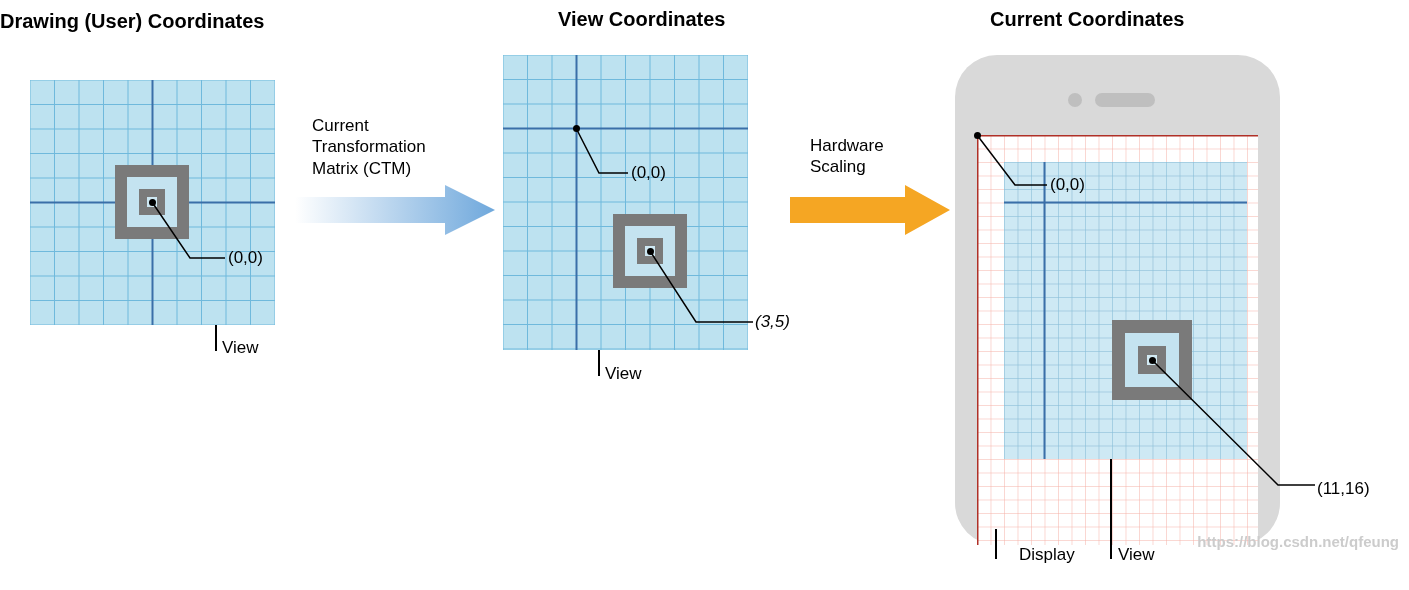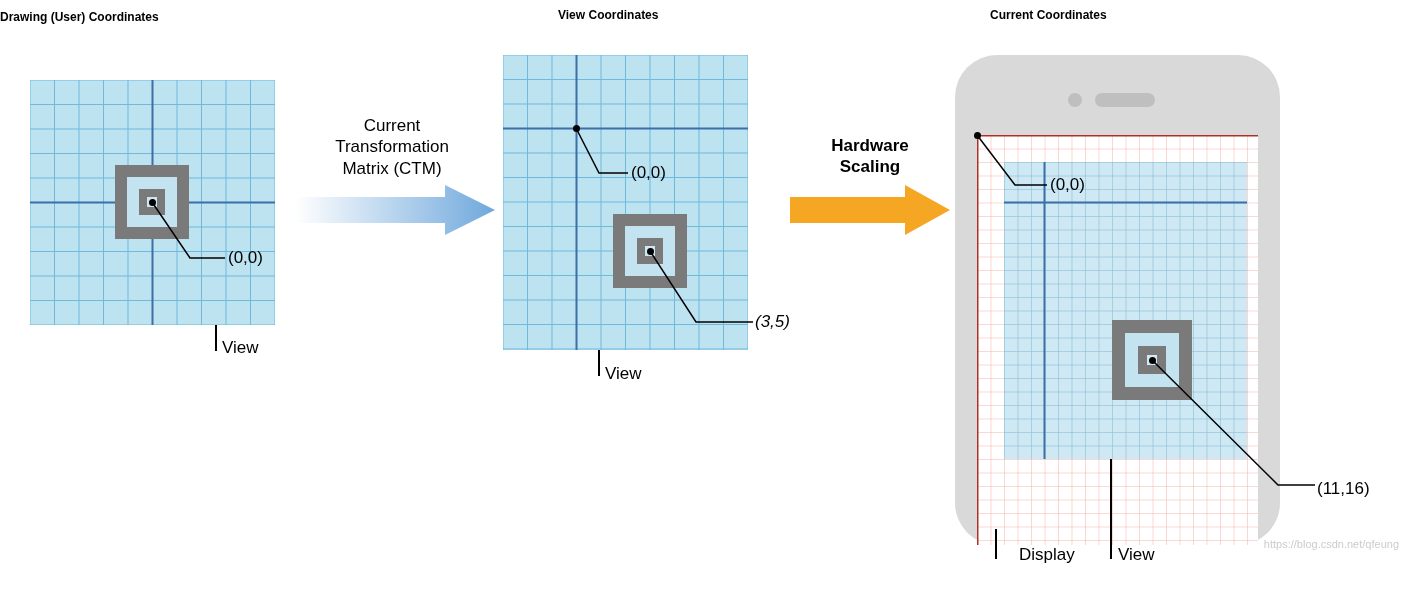--- a/index.html
+++ b/index.html
@@ -8,56 +8,56 @@
     font-family: "Helvetica Neue", Helvetica, Arial, sans-serif;
     font-size: 16px;
     color: #000;
     width: 1409px;
     height: 590px;
     position: relative;
     box-sizing: border-box;
   }
   .heading {
     font-weight: bold;
-    font-size: 12px;
+    font-size: 20px;
     position: absolute;
   }
   .panel {
     position: absolute;
   }
   .grid {
     position: absolute;
     background: #bde2f0;
   }
   .grid-lines {
     position: absolute;
     top: 0; left: 0; right: 0; bottom: 0;
   }
   .label {
     position: absolute;
     font-size: 17px;
   }
   .arrow-label {
     position: absolute;
-    text-align: center;
     font-size: 17px;
     line-height: 1.25;
   }
   .dot {
     position:absolute; width:7px; height:7px; background:#000; border-radius:50%;
   }
   .tick {
     position:absolute; width:2px; height:26px; background:#000;
   }
   .watermark {
     position:absolute;
-    font-size:11px;
+    font-size:15px;
     color:#ccc;
     right:10px;
     bottom:40px;
+    font-weight:bold;
   }
 </style>
 </head>
 <body>
 
 <div class="heading" style="left:0; top:8;">Drawing (User) Coordinates</div>
 <div class="heading" style="left:558px; top:8px;">View Coordinates</div>
 <div class="heading" style="left:990px; top:8px;">Current Coordinates</div>
 
 <div class="panel" style="left:30px; top:80px; width:245px; height:245px;">
@@ -176,21 +176,21 @@
   <svg style="position:absolute; left:0; top:0; width:320px; height:340px; overflow:visible;">
     <polyline points="73,73 96,118 125,118" stroke="#000" stroke-width="1.5" fill="none"></polyline>
     <polyline points="147,196 193,267 250,267" stroke="#000" stroke-width="1.5" fill="none"></polyline>
   </svg>
   <div class="label" style="left:128px; top:108px;">(0,0)</div>
   <div class="label" style="left:252px; top:257px;font-style:italic;">(3,5)</div>
   <div class="tick" style="left:95px; top:295px;"></div>
   <div class="label" style="left:102px; top:309px;">View</div>
 </div>
 
-<div class="arrow-label" style="left:810px; top:135px; width:120px;"><span style="white-space:pre-line;font-weight:bold;">Hardware
+<div class="arrow-label" style="left:810px; top:135px; width:120px;"><span style="white-space:pre-line;">Hardware
 Scaling</span></div>
 <svg style="position:absolute; left:790px; top:185px; width:160px; height:50px;">
   <polygon points="0,12 115,12 115,0 160,25 115,50 115,38 0,38" fill="#f5a623"></polygon>
 </svg>
 
 <div class="panel" style="left:955px; top:55px; width:355px; height:490px;">
 
   <svg width="355" height="490" style="position:absolute;left:0;top:0;">
     <rect x="0" y="0" width="325" height="490" rx="42" ry="42" fill="#d9d9d9"></rect>
     <rect x="22" y="80" width="281" height="410" fill="#ffffff"></rect>

